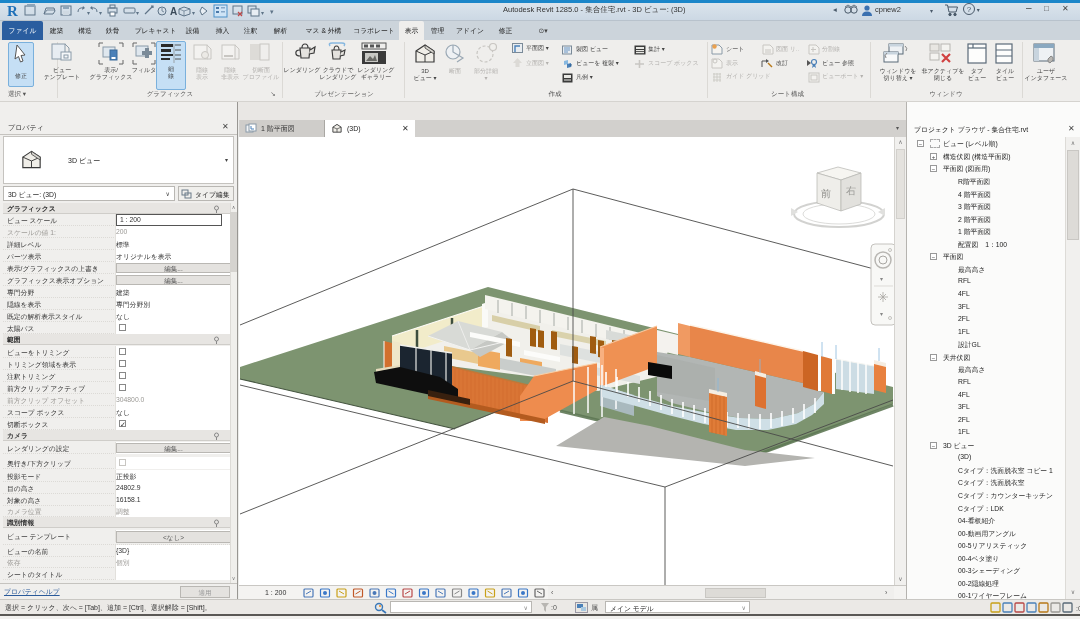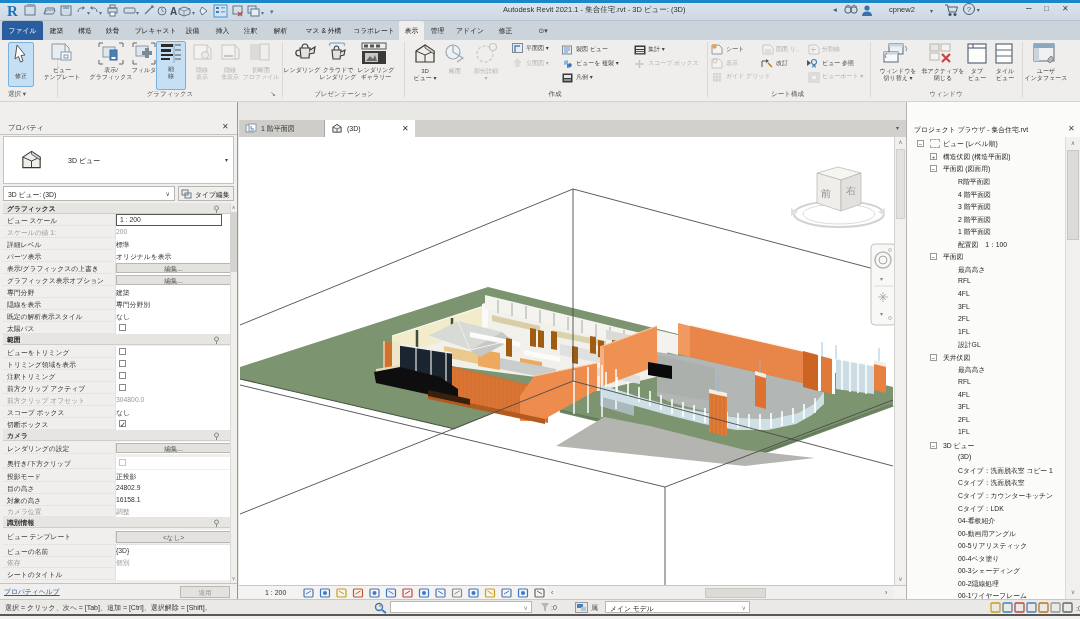--- a/index.html
+++ b/index.html
@@ -83,32 +83,32 @@
         <rect x="192" y="7" width="3" height="2" fill="#4a78a8" stroke="none"></rect>
         <rect x="197" y="3" width="4" height="1.5" fill="#88a8c8" stroke="none"></rect>
         <rect x="197" y="7" width="4" height="1.5" fill="#88a8c8" stroke="none"></rect>
       <rect x="209" y="2" width="9" height="8"></rect>
         <path d="M214 8 l4 4 m0 -4 l-4 4" stroke="#c04848" stroke-width="1.2"></path>
       <rect x="224" y="2" width="8" height="7"></rect>
         <rect x="227" y="5" width="8" height="7" fill="#e8eef4"></rect>
         <text x="237" y="11" font-size="6" fill="#5f7488" stroke="none">▾</text>
       <text x="246" y="10" font-size="7" fill="#5f7488" stroke="none">▾</text>
     </svg>
-    <div class="t" style="left:503px;">Autodesk Revit 2021.1 - 集合住宅.rvt - 3D ビュー: (3D)</div>
+    <div class="t" style="left:503px;">Autodesk Revit 1285.0 - 集合住宅.rvt - 3D ビュー: (3D)</div>
     <div class="t" style="left:833px;color:#4a5a6a;">◂</div>
     <svg class="abs" style="left:843px;top:4px" width="16" height="13" viewBox="0 0 16 13" fill="none" stroke="#4a5a6a">
         <circle cx="5" cy="6" r="3.2"></circle>
         <circle cx="11" cy="6" r="3.2"></circle>
         <path d="M2 3 L5 1 L8 3 M8 3 L11 1 L14 3" stroke-width="0.8"></path>
       </svg>
     <svg class="abs" style="left:861px;top:4px" width="12" height="13" viewBox="0 0 12 13">
         <circle cx="6" cy="4" r="2.6" fill="#3a70b0"></circle>
         <path d="M1 12 Q1 7.5 6 7.5 Q11 7.5 11 12 Z" fill="#3a70b0"></path>
       </svg>
-    <div class="t" style="left:875px;margin-left:14px;">cpnew2</div>
+    <div class="t" style="left:875px;">cpnew2</div>
     <div class="t" style="left:930px;color:#4a5a6a;font-size:6px;top:7px;">▾</div>
     <svg class="abs" style="left:944px;top:4px" width="15" height="13" viewBox="0 0 15 13" fill="none" stroke="#4a5a6a" stroke-width="1">
         <path d="M1 1 L3.5 1 L5 8 L12 8 L13.5 3 L4 3"></path>
         <circle cx="6" cy="10.5" r="1.2" fill="#4a5a6a"></circle>
         <circle cx="11" cy="10.5" r="1.2" fill="#4a5a6a"></circle>
       </svg>
     <div class="t" style="left:963px;top:3px;"><span style="display:inline-block;width:12px;height:12px;border:1px solid #4a5a6a;border-radius:50%;font-size:8px;line-height:11px;text-align:center;color:#4a5a6a;">?</span><span style="font-size:6px;color:#4a5a6a;"> ▾</span></div>
     <div class="t" style="left:1026px;top:2px;color:#444;font-size:10px;">–</div>
     <div class="t" style="left:1044px;top:4px;color:#444;font-size:8px;">□</div>
     <div class="t" style="left:1062px;top:4px;color:#444;font-size:8px;">✕</div>

